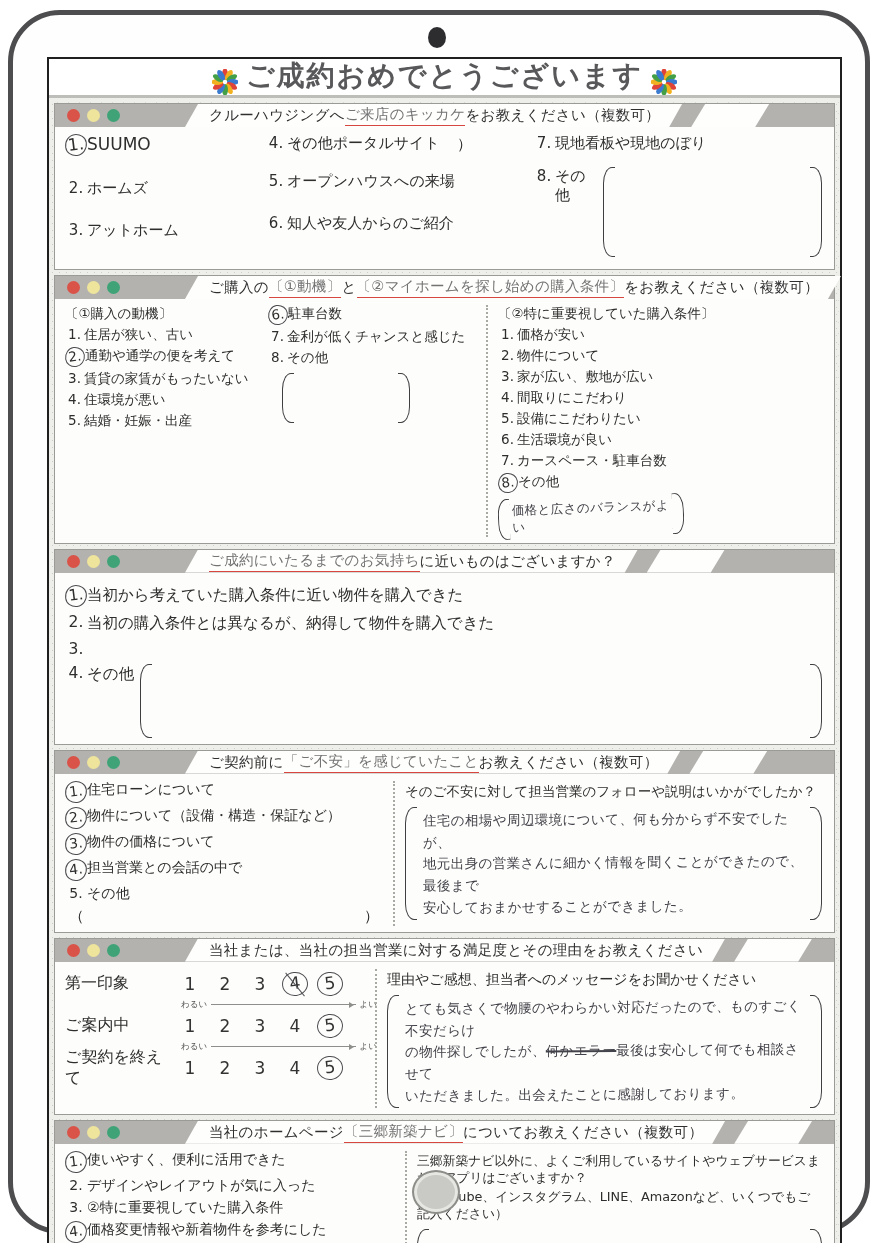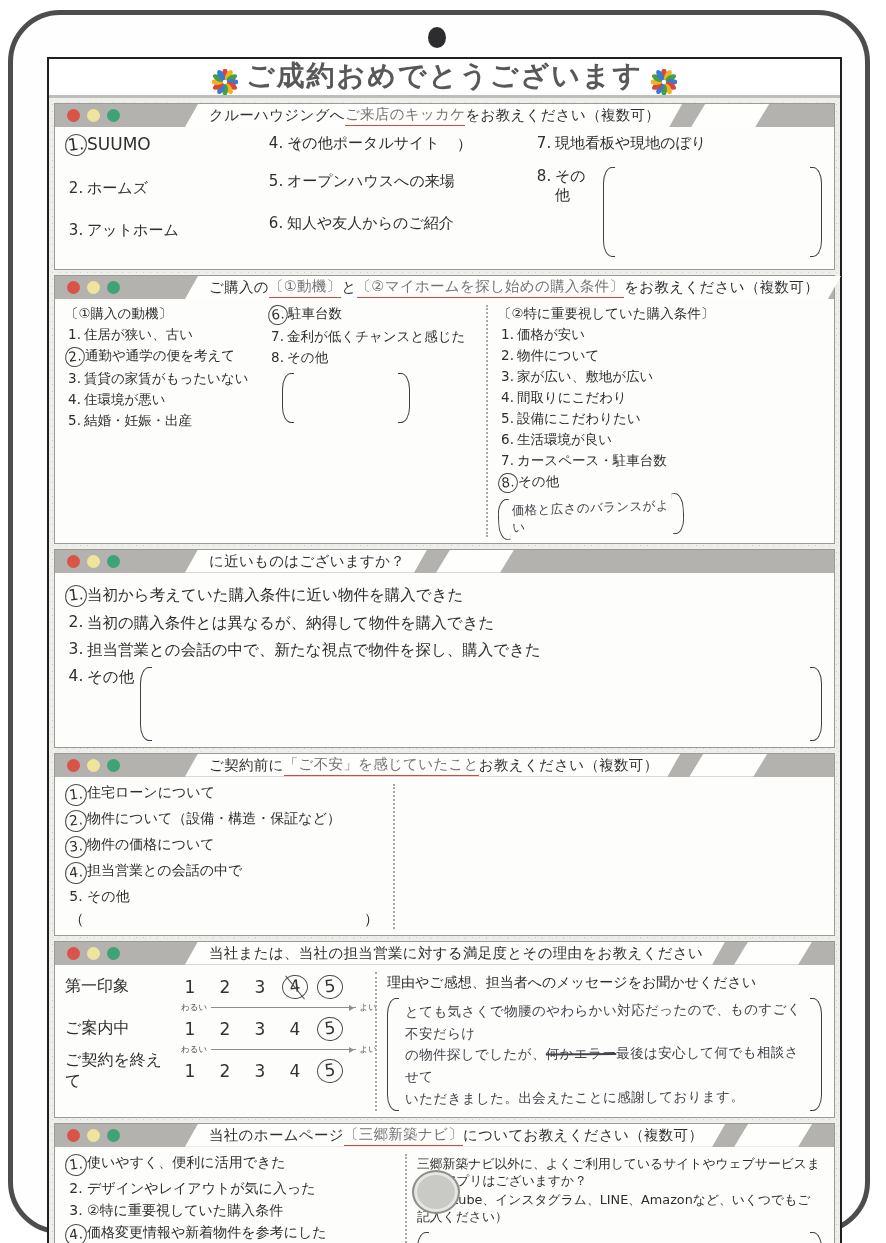--- a/index.html
+++ b/index.html
@@ -315,36 +315,36 @@
         </div>
       </div>
     </div>
 
     <div class="sec s3" style="min-height:136px;">
       <div class="sec-header">
         <span class="dot dot-r"></span>
         <span class="dot dot-y"></span>
         <span class="dot dot-g"></span>
         <div class="tab">
+          <span class="red u">ご成約にいたるまでのお気持ち</span>
             <span>に近いものはございますか？</span>
         </div>
         <div class="tab-small"></div>
       </div>
       <div class="sec-body" style="padding-top:12px;">
         <div class="opt">
             <span class="n hc">1.</span>
             <span>当初から考えていた購入条件に近い物件を購入できた</span>
           </div>
         <div class="opt">
             <span class="n">2.</span>
             <span>当初の購入条件とは異なるが、納得して物件を購入できた</span>
           </div>
         <div class="opt">
             <span class="n">3.</span>
-            <span>担当営業との会話の中で、新たな視点で物件を探し、購入できた</span>
           </div>
         <div class="s3-other">
           <div class="opt">
               <span class="n">4.</span>
               <span>その他</span>
             </div>
           <div class="bk s3-bk"></div>
         </div>
       </div>
     </div>
@@ -383,20 +383,28 @@
             <div class="opt" style="font-size:14px;">
                 <span class="n">5.</span>
                 <span>その他</span>
               </div>
             <div class="paren-line">
                 <span>（</span>
                 <span>）</span>
               </div>
           </div>
           <div class="vdiv"></div>
+          <div class="col-right">
+            <div class="q">そのご不安に対して担当営業のフォローや説明はいかがでしたか？</div>
+            <div class="bk ans-bk">
+              <div class="hw">住宅の相場や周辺環境について、何も分からず不安でしたが、</div>
+              <div class="hw">地元出身の営業さんに細かく情報を聞くことができたので、最後まで</div>
+              <div class="hw">安心しておまかせすることができました。</div>
+            </div>
+          </div>
         </div>
       </div>
     </div>
 
     <div class="sec" style="min-height:141px;">
       <div class="sec-header">
         <span class="dot dot-r"></span>
         <span class="dot dot-y"></span>
         <span class="dot dot-g"></span>
         <div class="tab">

